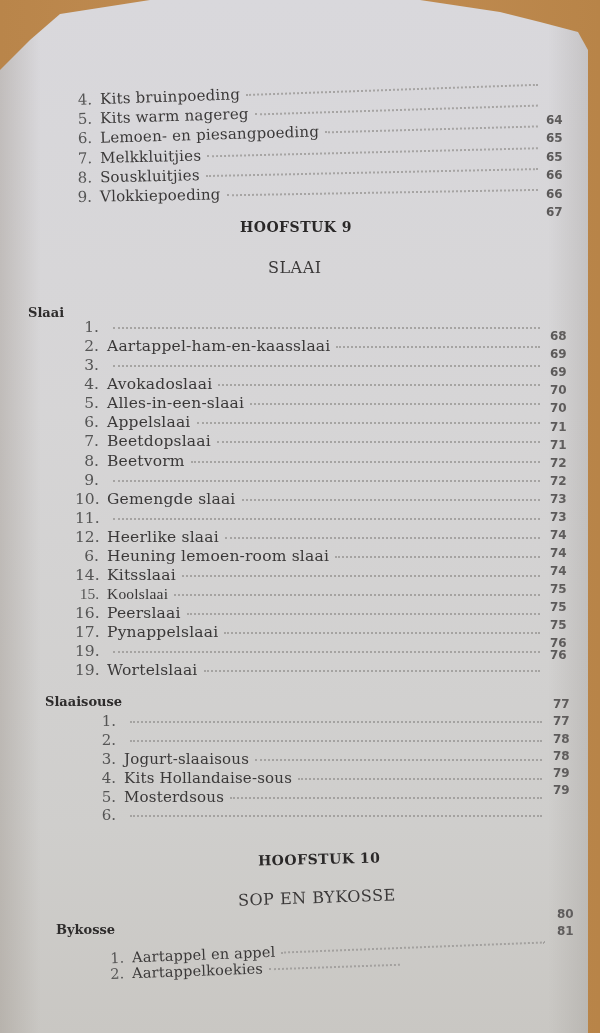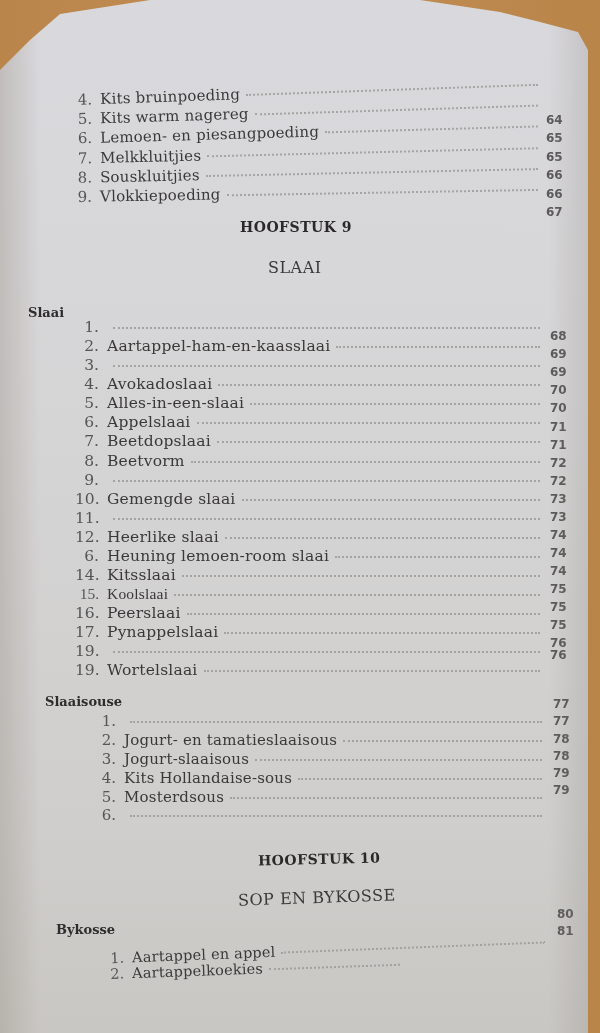--- a/index.html
+++ b/index.html
@@ -213,21 +213,20 @@
 
   <div class="subhead" style="left:45px; top:694px;">Slaaisouse</div>
 
   <div>
     <div class="row" style="left:92px; top:712px; width:450px; font-size:15px;">
         <span class="num">1.</span>
         <span class="leader"></span>
       </div>
     <div class="row" style="left:92px; top:731px; width:450px; font-size:15px;">
         <span class="num">2.</span>
-        <span class="title">Jogurt- en tamatieslaaisous</span>
         <span class="leader"></span>
       </div>
     <div class="row" style="left:92px; top:750px; width:450px; font-size:15px;">
         <span class="num">3.</span>
         <span class="title">Jogurt-slaaisous</span>
         <span class="leader"></span>
       </div>
     <div class="row" style="left:92px; top:769px; width:450px; font-size:15px;">
         <span class="num">4.</span>
         <span class="title">Kits Hollandaise-sous</span>

